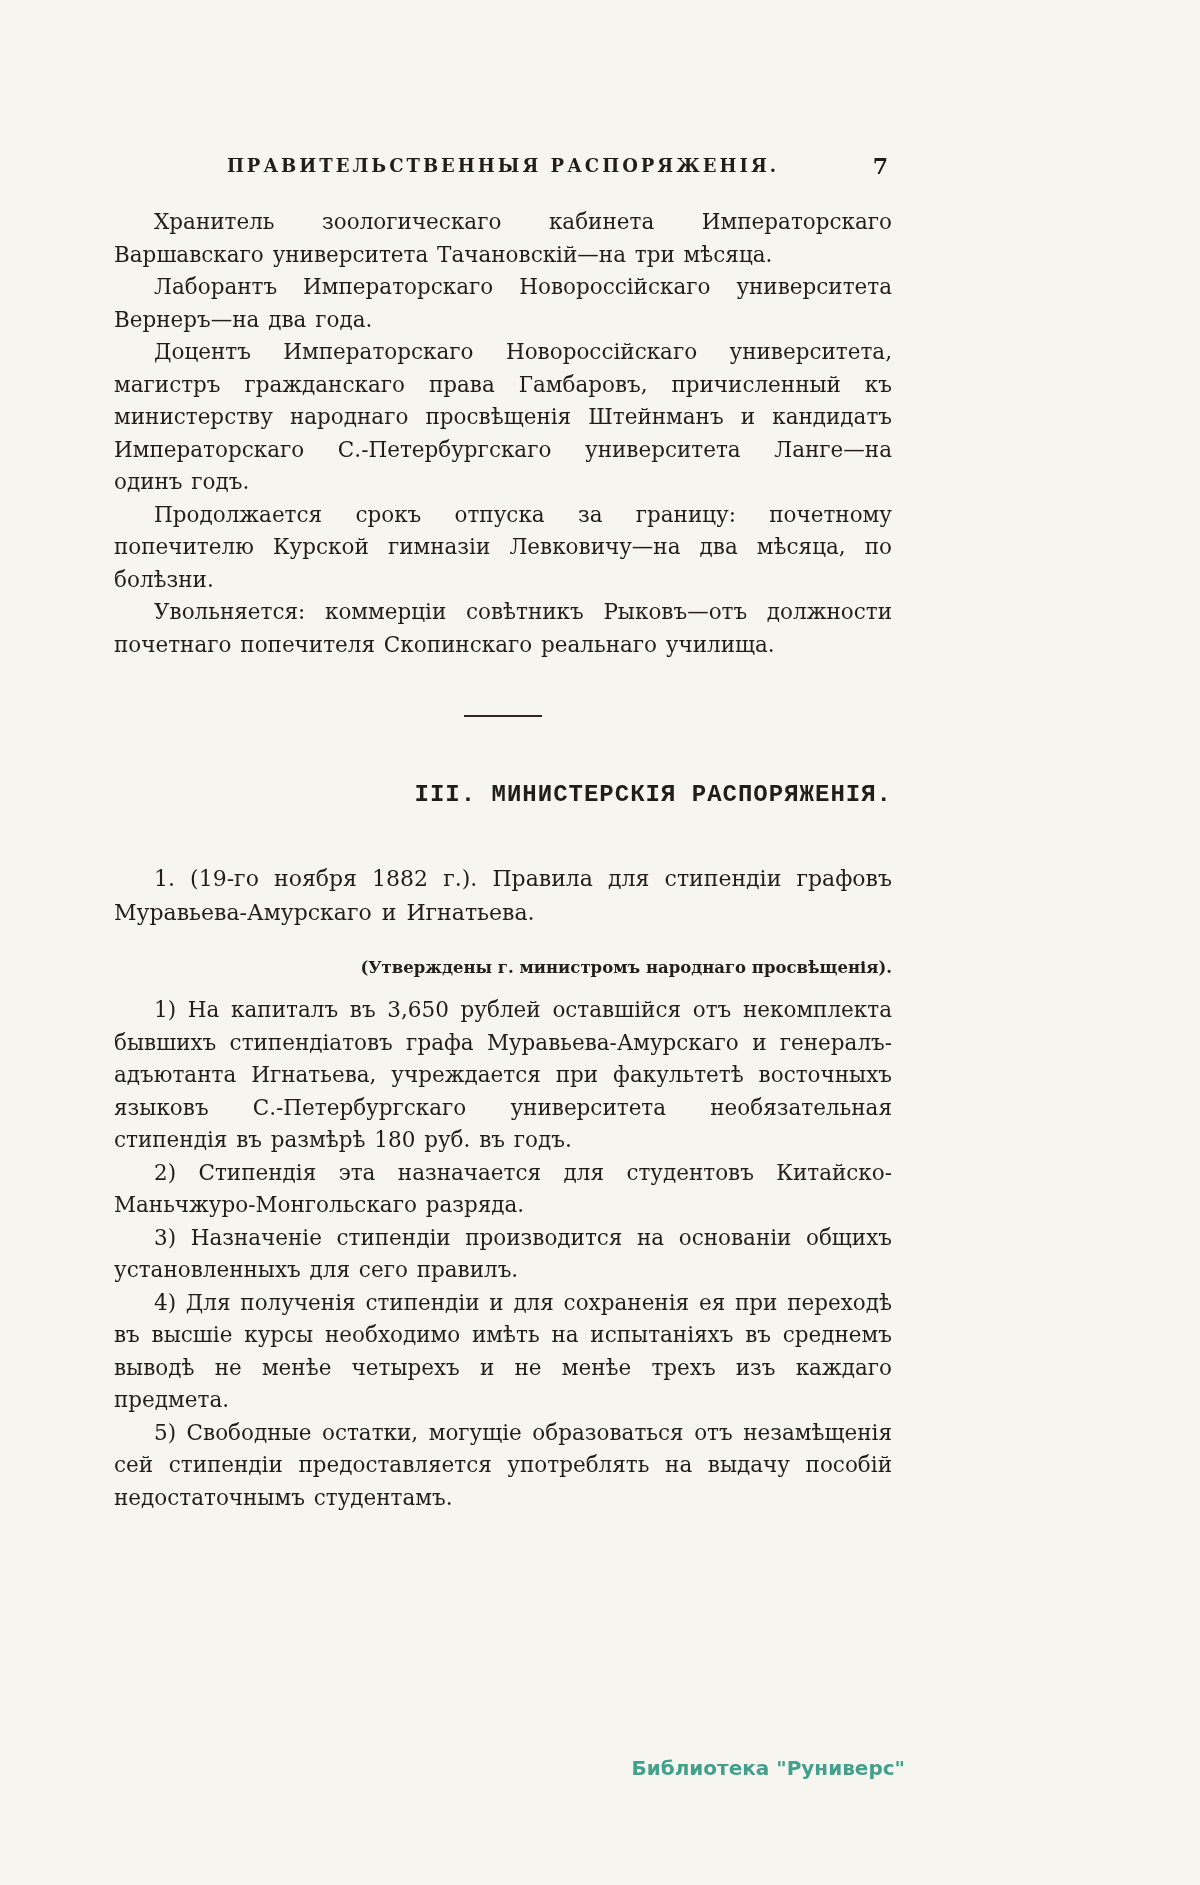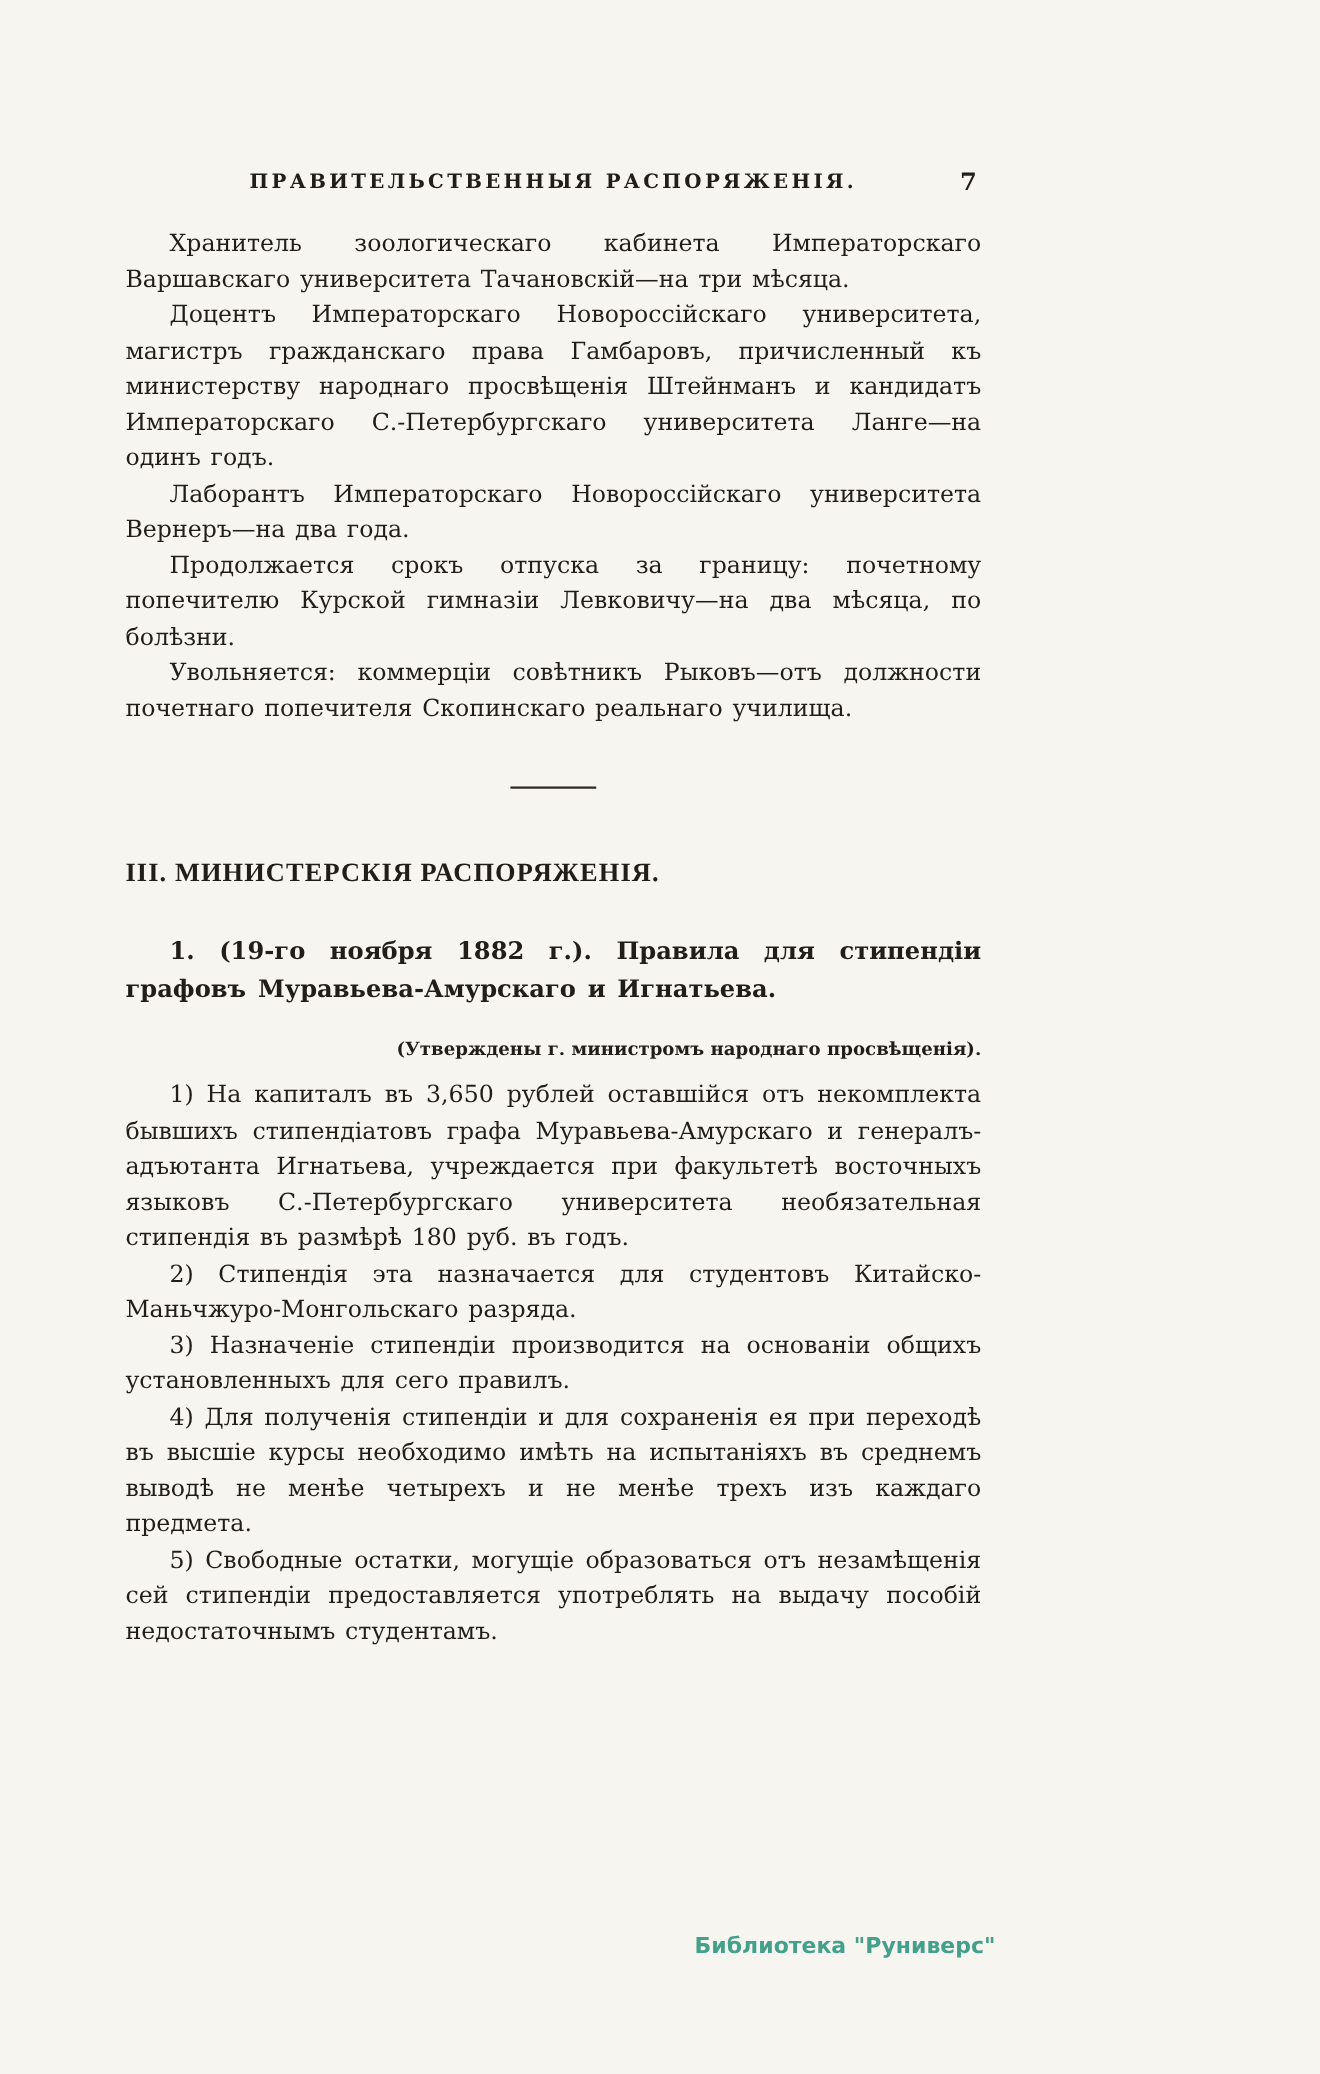--- a/index.html
+++ b/index.html
@@ -48,31 +48,31 @@
     word-spacing: 2px;
   }
   .divider {
     width: 78px;
     height: 2px;
     background: #2a2620;
     margin: 54px auto 0 auto;
   }
   .section-heading {
     margin: 64px 0 0 0;
-    text-align: left;
-    font-family: Liberation Serif, serif;
+    text-align: right;
+    font-family: Liberation Mono, monospace;
     font-weight: bold;
     font-size: 24px;
     letter-spacing: 1px;
   }
   .decree-title {
-    margin: 40px 0 0 0;
+    margin: 54px 0 0 0;
     font-size: 22px;
     line-height: 34px;
-    font-weight: bold;
+    font-weight: normal;
     text-align: justify;
     text-indent: 40px;
     word-spacing: 3px;
   }
   .approval-note {
     margin: 28px 0 0 0;
     text-align: right;
     font-size: 16.5px;
     font-weight: bold;
     text-indent: 0;
@@ -97,22 +97,22 @@
 
   <div class="content-col">
 
     <div class="page-header">
       <span>ПРАВИТЕЛЬСТВЕННЫЯ РАСПОРЯЖЕНІЯ.</span>
       <span class="page-number">7</span>
     </div>
 
     <div>
       <p class="body-para">Хранитель зоологическаго кабинета Императорскаго Варшавскаго университета Тачановскій—на три мѣсяца.</p>
+      <p class="body-para">Лаборантъ Императорскаго Новороссійскаго университета Вернеръ—на два года.</p>
       <p class="body-para">Доцентъ Императорскаго Новороссійскаго университета, магистръ гражданскаго права Гамбаровъ, причисленный къ министерству народнаго просвѣщенія Штейнманъ и кандидатъ Императорскаго С.-Петербургскаго университета Ланге—на одинъ годъ.</p>
-      <p class="body-para">Лаборантъ Императорскаго Новороссійскаго университета Вернеръ—на два года.</p>
       <p class="body-para">Продолжается срокъ отпуска за границу: почетному попечителю Курской гимназіи Левковичу—на два мѣсяца, по болѣзни.</p>
       <p class="body-para">Увольняется: коммерціи совѣтникъ Рыковъ—отъ должности почетнаго попечителя Скопинскаго реальнаго училища.</p>
     </div>
 
     <div class="divider"></div>
 
     <div>
       <h2 class="section-heading">III. МИНИСТЕРСКІЯ РАСПОРЯЖЕНІЯ.</h2>
 
       <p class="decree-title">1. (19-го ноября 1882 г.). Правила для стипендіи графовъ Муравьева-Амурскаго и Игнатьева.</p>

